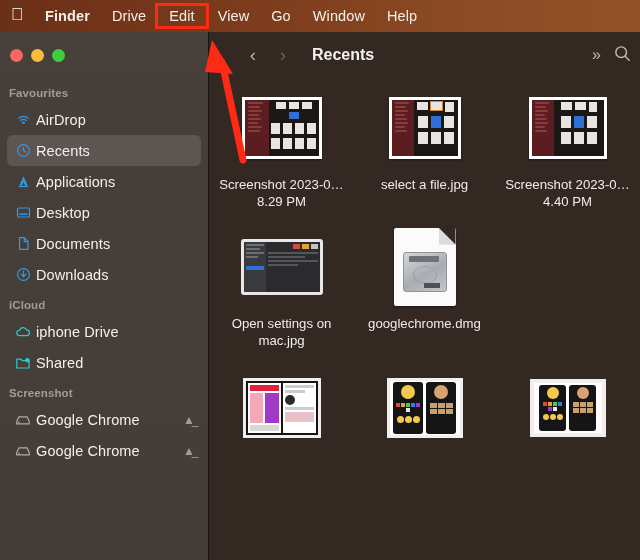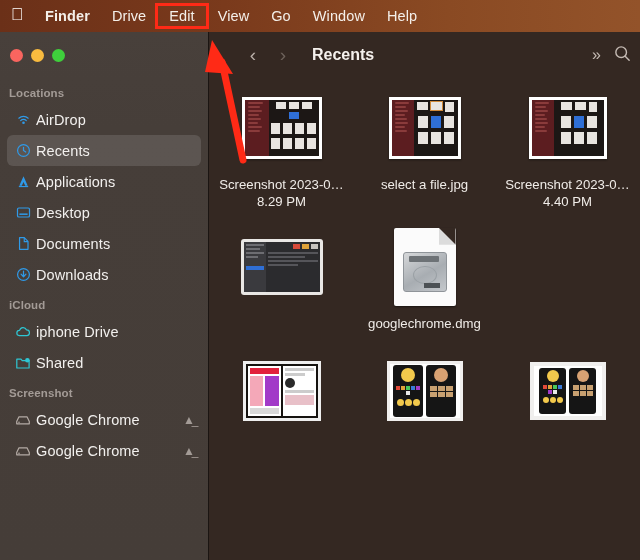--- a/index.html
+++ b/index.html
@@ -150,21 +150,21 @@
 
   <div class="window">
 
     <div class="sidebar">
       <div class="traffic">
         <div class="dot red"></div>
         <div class="dot yellow"></div>
         <div class="dot green"></div>
       </div>
 
-      <div class="sb-header">Locations</div>
+      <div class="sb-header">Favourites</div>
 
       <div class="sb-item">
         <span class="sb-icon">
           <svg width="15" height="15" viewBox="0 0 16 16">
               <circle cx="8" cy="11.5" r="1.4" fill="#2f9ae8"></circle>
               <path d="M5 9.2a4.2 4.2 0 0 1 6 0" stroke="#2f9ae8" stroke-width="1.3" fill="none" stroke-linecap="round"></path>
               <path d="M3 6.6a7.6 7.6 0 0 1 10 0" stroke="#2f9ae8" stroke-width="1.3" fill="none" stroke-linecap="round"></path>
             </svg>
         </span>
         <span class="sb-label">AirDrop</span>
@@ -420,20 +420,21 @@
                       <div style="width:7px;height:5px;background:#c7c3bf"></div>
                     </div>
                     <div style="height:2px;background:#55555a;margin-bottom:2px"></div>
                     <div style="height:2px;background:#55555a;margin-bottom:2px;width:75%"></div>
                     <div style="height:2px;background:#55555a;margin-bottom:2px"></div>
                     <div style="height:2px;background:#55555a;width:60%"></div>
                   </div>
                 </div>
               </div>
             </div>
+            <div class="caption">Open settings on mac.jpg</div>
           </div>
 
 
           <div class="cell">
             <div class="thumb-wrap">
               <div style="position:relative;width:62px;height:78px;background:#fbfbfb;border-radius:2px;box-shadow:0 1px 2px rgba(0,0,0,.5)">
                 <div style="position:absolute;top:0;right:0;width:17px;height:17px;background:#342822;clip-path:polygon(0 0,100% 100%,100% 0)"></div>
                 <div style="position:absolute;top:0;right:0;width:17px;height:17px;background:#dcdcdc;clip-path:polygon(0 0,100% 100%,0 100%)"></div>
                 <div style="position:absolute;left:9px;top:24px;width:44px;height:40px;background:linear-gradient(150deg,#d6d8da,#a8adb2 55%,#c4c8cc);border-radius:3px;border:1px solid #8f9499">
                   <div style="position:absolute;left:5px;top:3px;width:30px;height:6px;background:#6d7276;border-radius:1px"></div>

